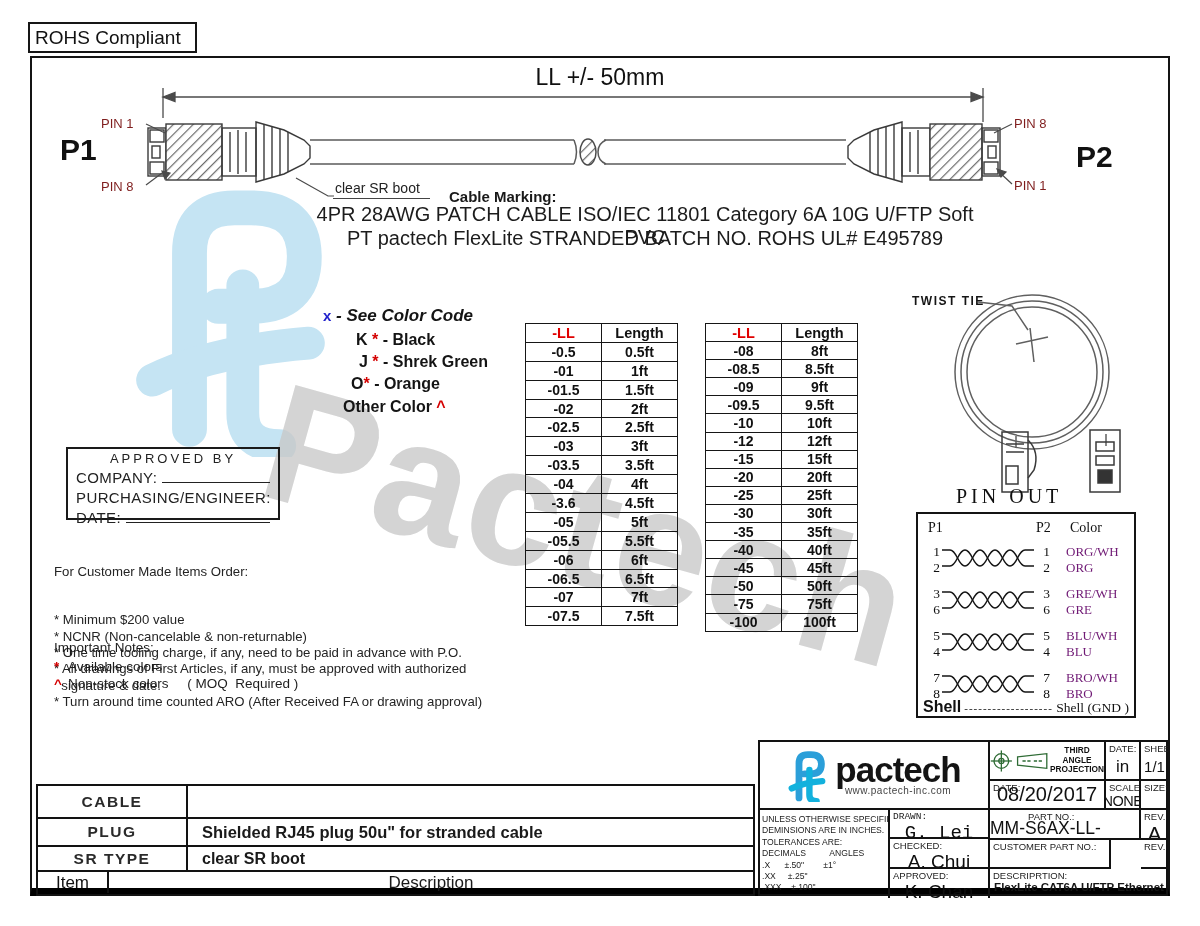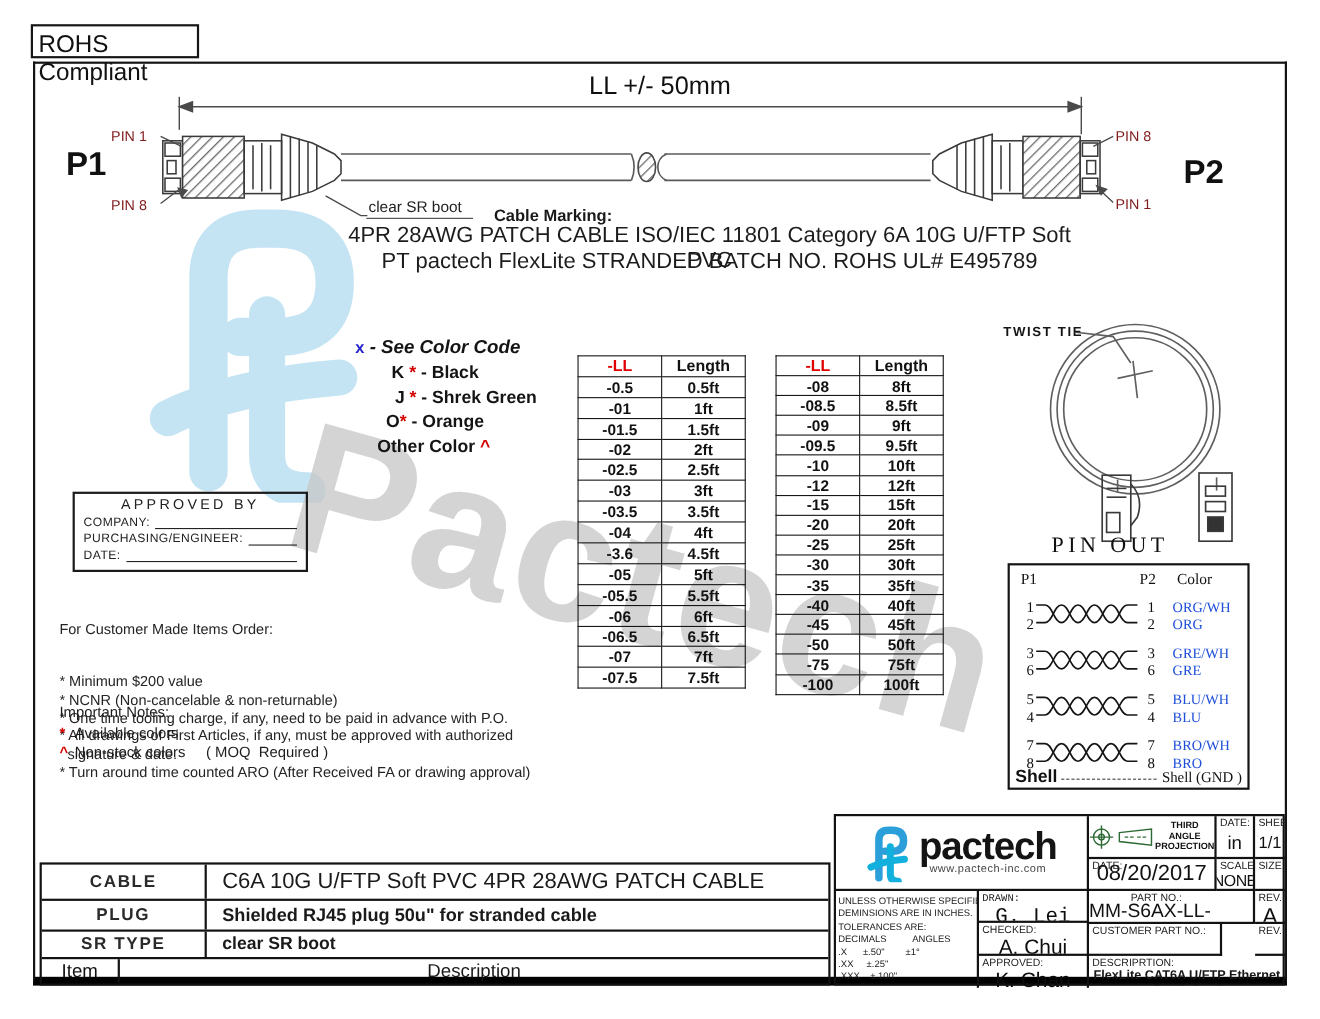--- a/index.html
+++ b/index.html
@@ -13,22 +13,22 @@
   .wm { z-index:0; }
 
   
   #wm-text {
     font-size:168px; font-weight:bold; color:#c8c8c8; opacity:.78;
     transform:rotate(15.5deg); transform-origin:left top; white-space:nowrap;
     letter-spacing:2px;
   }
 
   
-  #rohs-box { left:28px; top:22px; width:153px; height:31px; border:2px solid #161616;
-    font-size:22px; padding:3px 0 0 5px; background:#fff; z-index:3; }
+  #rohs-box { left:28px; top:22px; width:169px; height:31px; border:2px solid #161616;
+    font-size:19px; padding:3px 0 0 5px; background:#fff; z-index:3; }
   #main-border { left:30px; top:56px; width:1140px; height:840px;
     border:2.5px solid #141414; border-bottom:8px solid #000; z-index:1; }
 
   
   #lineart { left:0; top:0; width:1200px; height:926px; z-index:2; pointer-events:none; }
 
   
   .dim-label { left:480px; top:64px; width:240px; text-align:center; font-size:23px; color:#101010; }
   .plug-label { font-size:30px; font-weight:bold; }
   .pin-label { font-size:13px; color:#7f1d1d; }
@@ -47,38 +47,38 @@
     font-size:14px; font-weight:bold; text-align:center; z-index:2; }
   .ltable th, .ltable td { border:1.9px solid #161616; padding:0; }
   .ltable th { font-size:14.5px; }
   .ltable .red { color:#e00000; }
   #ltable1 th, #ltable1 td { width:76px; height:18.9px; }
   #ltable2 th, #ltable2 td { width:76px; height:18.1px; }
 
   
   #approved-box { left:66px; top:447px; width:214px; height:73px; border:2px solid #1a1a1a; padding:2px 8px; }
   #approved-box .title { text-align:center; font-size:13px; letter-spacing:3px; color:#222; }
-  #approved-box .row { display:flex; align-items:flex-end; margin-top:3px; font-size:11px; letter-spacing:.4px; color:#222; }
+  #approved-box .row { display:flex; align-items:center; margin-top:3px; font-size:15px; letter-spacing:.4px; color:#222; }
   #approved-box .line { flex:1; border-bottom:1.3px solid #222; height:10px; margin-left:5px; }
 
   
   #cust-notes { left:54px; top:531px; font-size:13.2px; line-height:16.3px; color:#242424; white-space:pre; }
   #imp-notes { left:54px; top:640px; color:#1d1d1d; }
   #imp-notes .title { font-size:13.5px; margin-bottom:3px; }
   #imp-notes .mrow { font-size:13.5px; line-height:17px; }
   #imp-notes .mark { color:#d40000; font-weight:bold; display:inline-block; width:14px; }
   #imp-notes .extra { font-size:14px; line-height:19.5px; margin-left:14px; margin-top:2px; white-space:pre; }
 
   
   #twist-label { left:912px; top:294px; font-size:12px; font-weight:bold; letter-spacing:1.5px; color:#151515; }
   #pinout-title { left:956px; top:485px; font-family:"Liberation Serif", serif; font-size:20px; letter-spacing:4px; color:#101010; }
   #pinout-box { left:916px; top:512px; width:220px; height:206px; border:2px solid #141414; font-family:"Liberation Serif", serif; }
   #pinout-box .hdr { position:absolute; font-size:14px; color:#101010; }
   #pinout-box .pnum { position:absolute; font-size:13.5px; width:16px; text-align:right; color:#101010; }
-  #pinout-box .pcol { position:absolute; font-size:13px; color:#1d4ed8; }
+  #pinout-box .pcol { position:absolute; font-size:13px; color:#701a75; }
   #pinout-box .shell { position:absolute; left:5px; top:184px; width:206px; display:flex; align-items:baseline; }
   #pinout-box .shell .sl { font-family:"Liberation Sans", sans-serif; font-weight:bold; font-size:16px; }
   #pinout-box .shell .sd { flex:1; font-size:11px; letter-spacing:1px; overflow:hidden; white-space:nowrap; margin:0 3px; }
   #pinout-box .shell .sr { font-size:13.5px; }
 
   
   #spec { left:36px; top:784px; width:719px; height:112px; border:2.2px solid #121212; }
   #spec .srow { position:relative; display:flex; border-bottom:2px solid #121212; }
   #spec .srow:last-child { border-bottom:none; }
   #spec .lab { width:150px; border-right:2px solid #121212; display:flex; align-items:center; justify-content:center;
@@ -475,21 +475,20 @@
     <div class="shell">
       <span class="sl">Shell</span>
       <span class="sd">----------------------</span>
       <span class="sr">Shell (GND )</span>
     </div>
   </div>
 
   <div class="abs z1" id="spec">
     <div class="srow r1">
       <div class="lab">CABLE</div>
-      <div class="val">C6A 10G U/FTP Soft  PVC  4PR 28AWG PATCH CABLE</div>
     </div>
     <div class="srow r2">
       <div class="lab">PLUG</div>
       <div class="val">Shielded RJ45 plug 50u" for stranded cable</div>
     </div>
     <div class="srow r3">
       <div class="lab">SR TYPE</div>
       <div class="val">clear SR boot</div>
     </div>
     <div class="srow r4">

